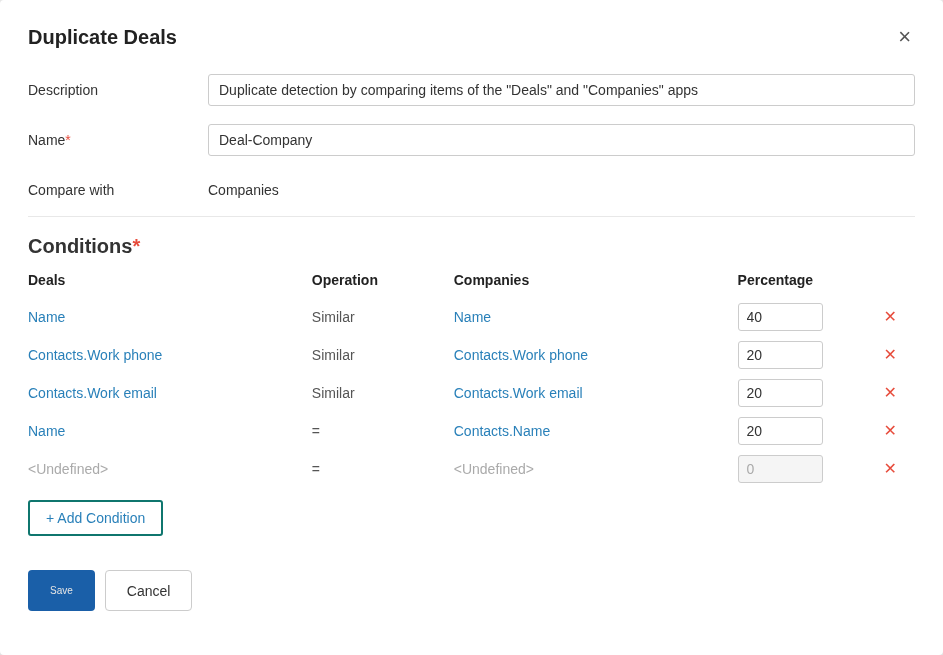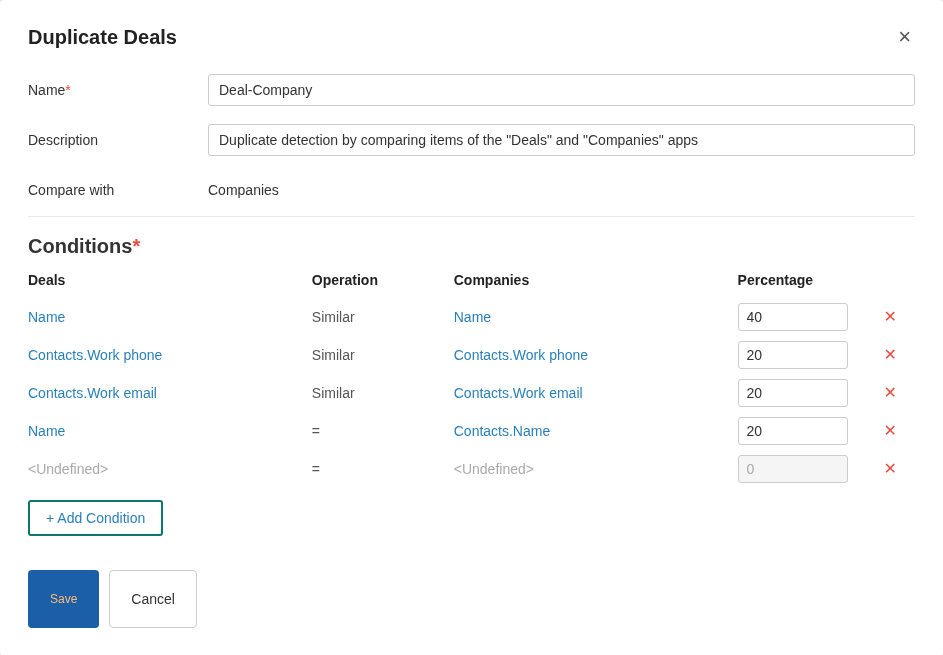--- a/index.html
+++ b/index.html
@@ -109,21 +109,21 @@
       color: #555;
       font-size: 14px;
       text-align: right;
     }
     .undefined-text {
       color: #aaa;
       font-size: 14px;
       text-align: right;
     }
     .percentage-input {
-      width: 110px;
+      width: 85px;
       padding: 5px 8px;
       border: 1px solid #ccc;
       border-radius: 3px;
       font-size: 14px;
       color: #333;
       outline: none;
     }
     .percentage-input.disabled {
       background: #f5f5f5;
       color: #aaa;
@@ -149,26 +149,26 @@
       margin-top: 12px;
       margin-bottom: 24px;
     }
     .footer-buttons {
       display: flex;
       gap: 10px;
       margin-top: 8px;
     }
     .btn-save {
       background: #1a5fa8;
-      color: #fdba74;
-      border: none;
-      padding: 22px 22px;
+      color: #e5e5e5;
+      border: none;
+      padding: 15px 22px;
       border-radius: 4px;
       cursor: pointer;
-      font-size: 12px;
+      font-size: 10px;
       font-weight: 500;
     }
     .btn-cancel {
       background: #fff;
       color: #333;
       border: 1px solid #ccc;
       padding: 10px 21px;
       border-radius: 4px;
       cursor: pointer;
       font-size: 14px;
@@ -180,32 +180,32 @@
       margin: 18px 0 18px 0;
     }
   </style>
 </head>
 <body>
 
 <div class="modal">
   <div class="modal-header">
     <span class="modal-title">Duplicate Deals</span>
     <button class="close-btn">×</button>
+  </div>
+
+  <div class="form-row">
+    <div class="form-label">Description</div>
+    <input class="form-input" type="text" value="Duplicate detection by comparing items of the &quot;Deals&quot; and &quot;Companies&quot; apps" style="">
   </div>
 
   <div class="form-row">
     <div class="form-label">
       <span>Name</span><span class="required-star">*</span>
     </div>
     <input class="form-input" type="text" value="Deal-Company" style="">
-  </div>
-
-  <div class="form-row">
-    <div class="form-label">Description</div>
-    <input class="form-input" type="text" value="Duplicate detection by comparing items of the &quot;Deals&quot; and &quot;Companies&quot; apps" style="">
   </div>
 
   <div class="form-row">
     <div class="form-label">Compare with</div>
     <div class="form-value">Companies</div>
   </div>
 
   <hr class="divider">
 
   <div class="conditions-section">

